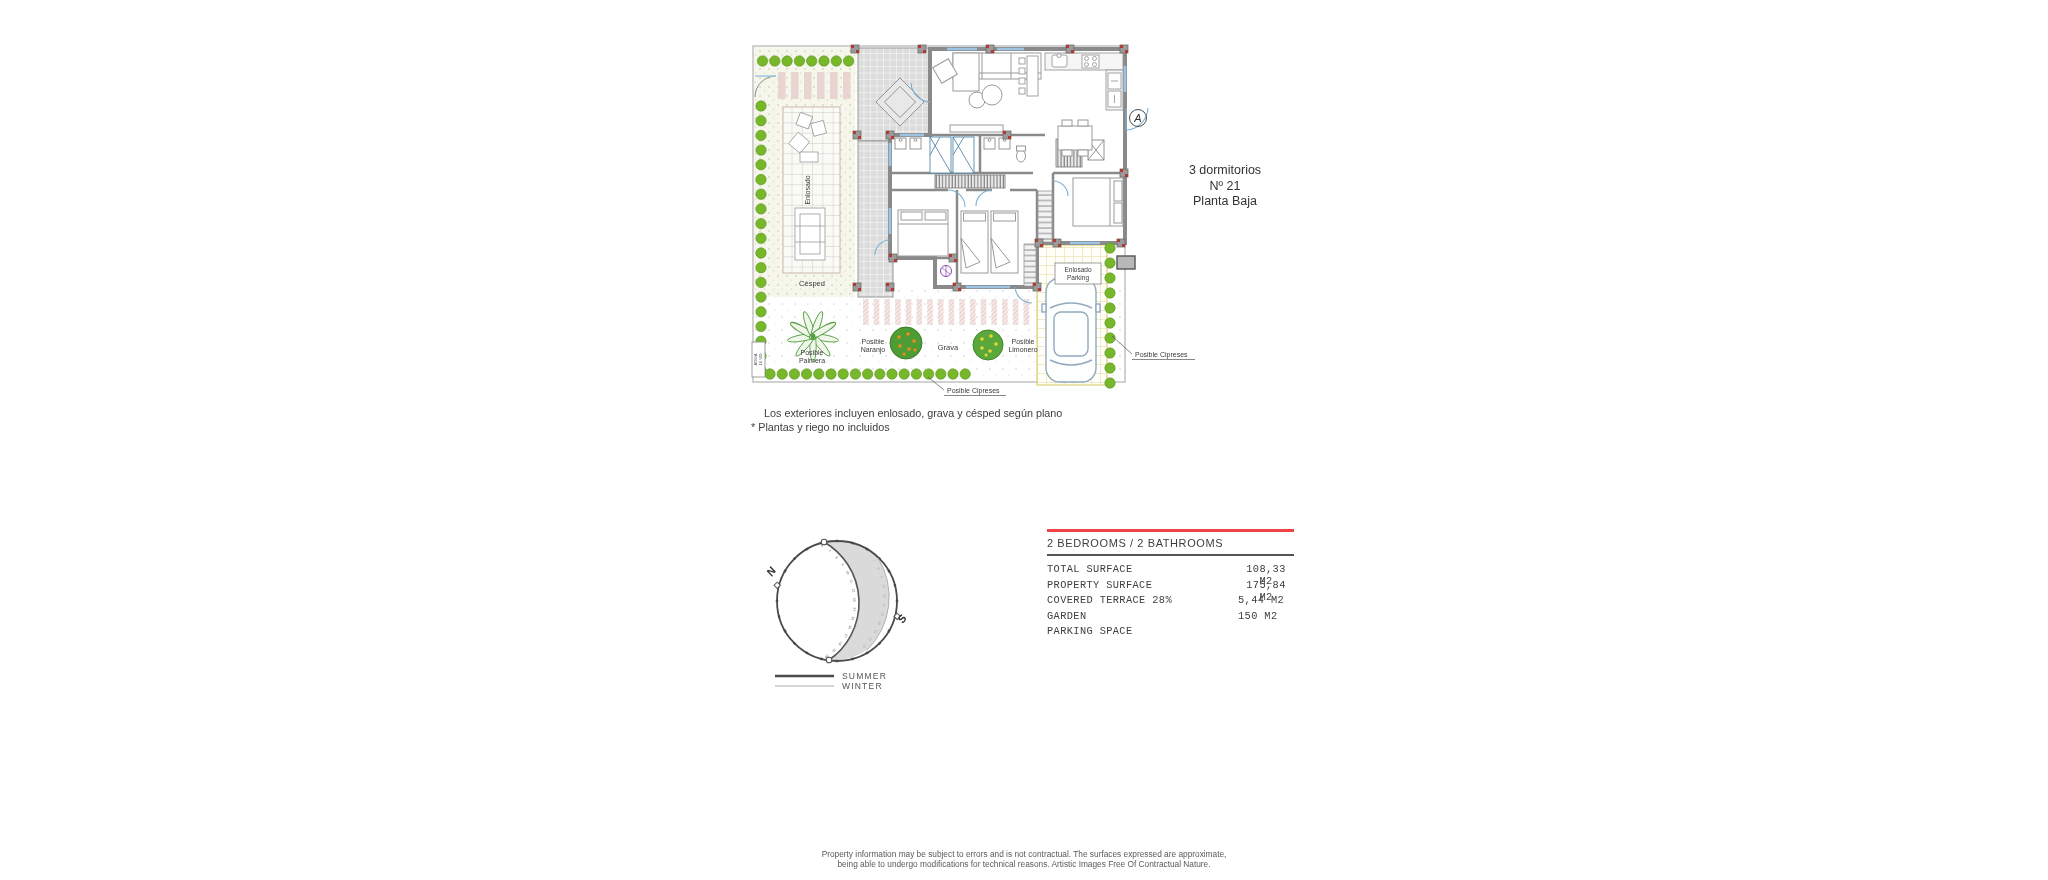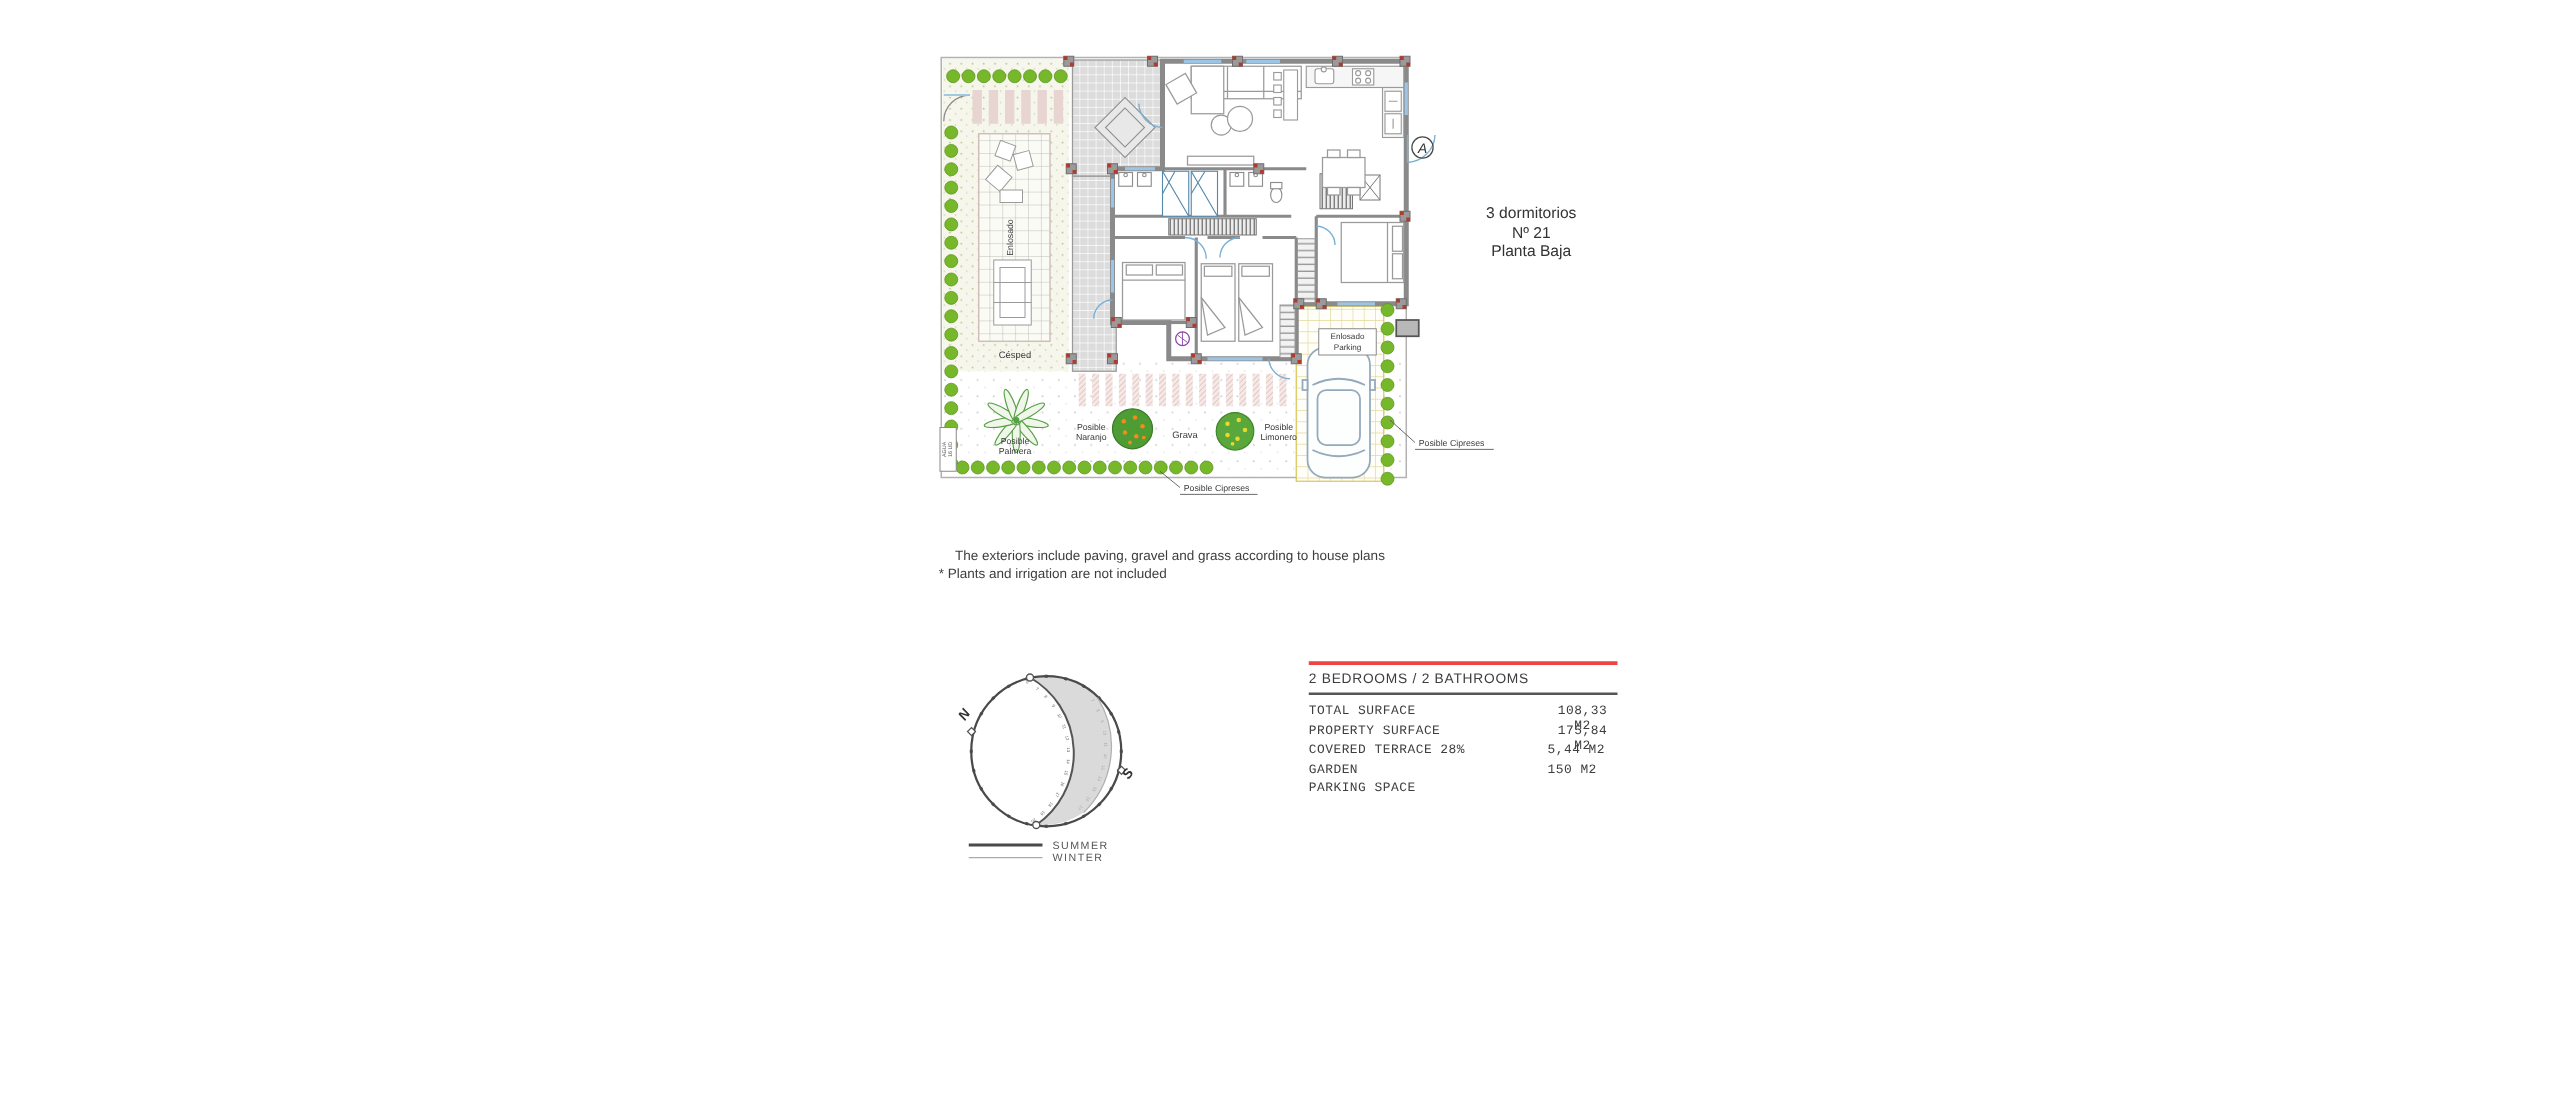--- a/index.html
+++ b/index.html
@@ -460,23 +460,23 @@
       <text x="398" y="82" font-size="11" font-family="DejaVu Serif, serif" font-style="italic" text-anchor="middle" fill="#333">A</text>
     </g>
   </svg>
 
   <div class="abs" id="unit-title">
     <div>3 dormitorios</div>
     <div>Nº 21</div>
     <div>Planta Baja</div>
   </div>
 
-  <div class="abs note" id="note-en">
-    <div class="l1">The exteriors include paving, gravel and grass according to house plans</div>
-    <div class="l2">* Plants and irrigation are not included</div>
+  <div class="abs note" id="note-es">
+    <div class="l1">Los exteriores incluyen enlosado, grava y césped según plano</div>
+    <div class="l2">* Plantas y riego no incluidos</div>
   </div>
 
   <svg class="abs" viewBox="0 0 160 175" style="left:766px;top:525px;width:160px;height:175px;">
 
     <path d="M58,17 A69.9,69.9 0 0 1 63,135 A60,60 0 0 0 101,125 A74.2,74.2 0 0 0 112,33 A60,60 0 0 0 58,17 Z" fill="#dadada"></path>
     <circle cx="71" cy="76" r="60" fill="none" stroke="#4a4a4a" stroke-width="1.8"></circle>
     <g id="sun-ticks">
         <rect x="129.8" y="74.8" width="2.4" height="2.4" fill="#4a4a4a" transform="rotate(0 131 76)"></rect>
         <rect x="127.7555495773441" y="90.32914270615125" width="2.4" height="2.4" fill="#4a4a4a" transform="rotate(15 128.9555495773441 91.52914270615125)"></rect>
         <rect x="121.76152422706632" y="104.8" width="2.4" height="2.4" fill="#4a4a4a" transform="rotate(30 122.96152422706632 106)"></rect>
@@ -568,14 +568,18 @@
         <span>GARDEN</span>
         <span class="val">150 M2</span>
       </div>
       <div class="row">
         <span>PARKING SPACE</span>
         <span class="val"></span>
       </div>
     </div>
   </div>
 
+  <div class="abs" id="footer">
+    <div>Property information may be subject to errors and is not contractual. The surfaces expressed are approximate,</div>
+    <div>being able to undergo modifications for technical reasons. Artistic Images Free Of Contractual Nature.</div>
+  </div>
 
 </div>
 
 </body></html>

